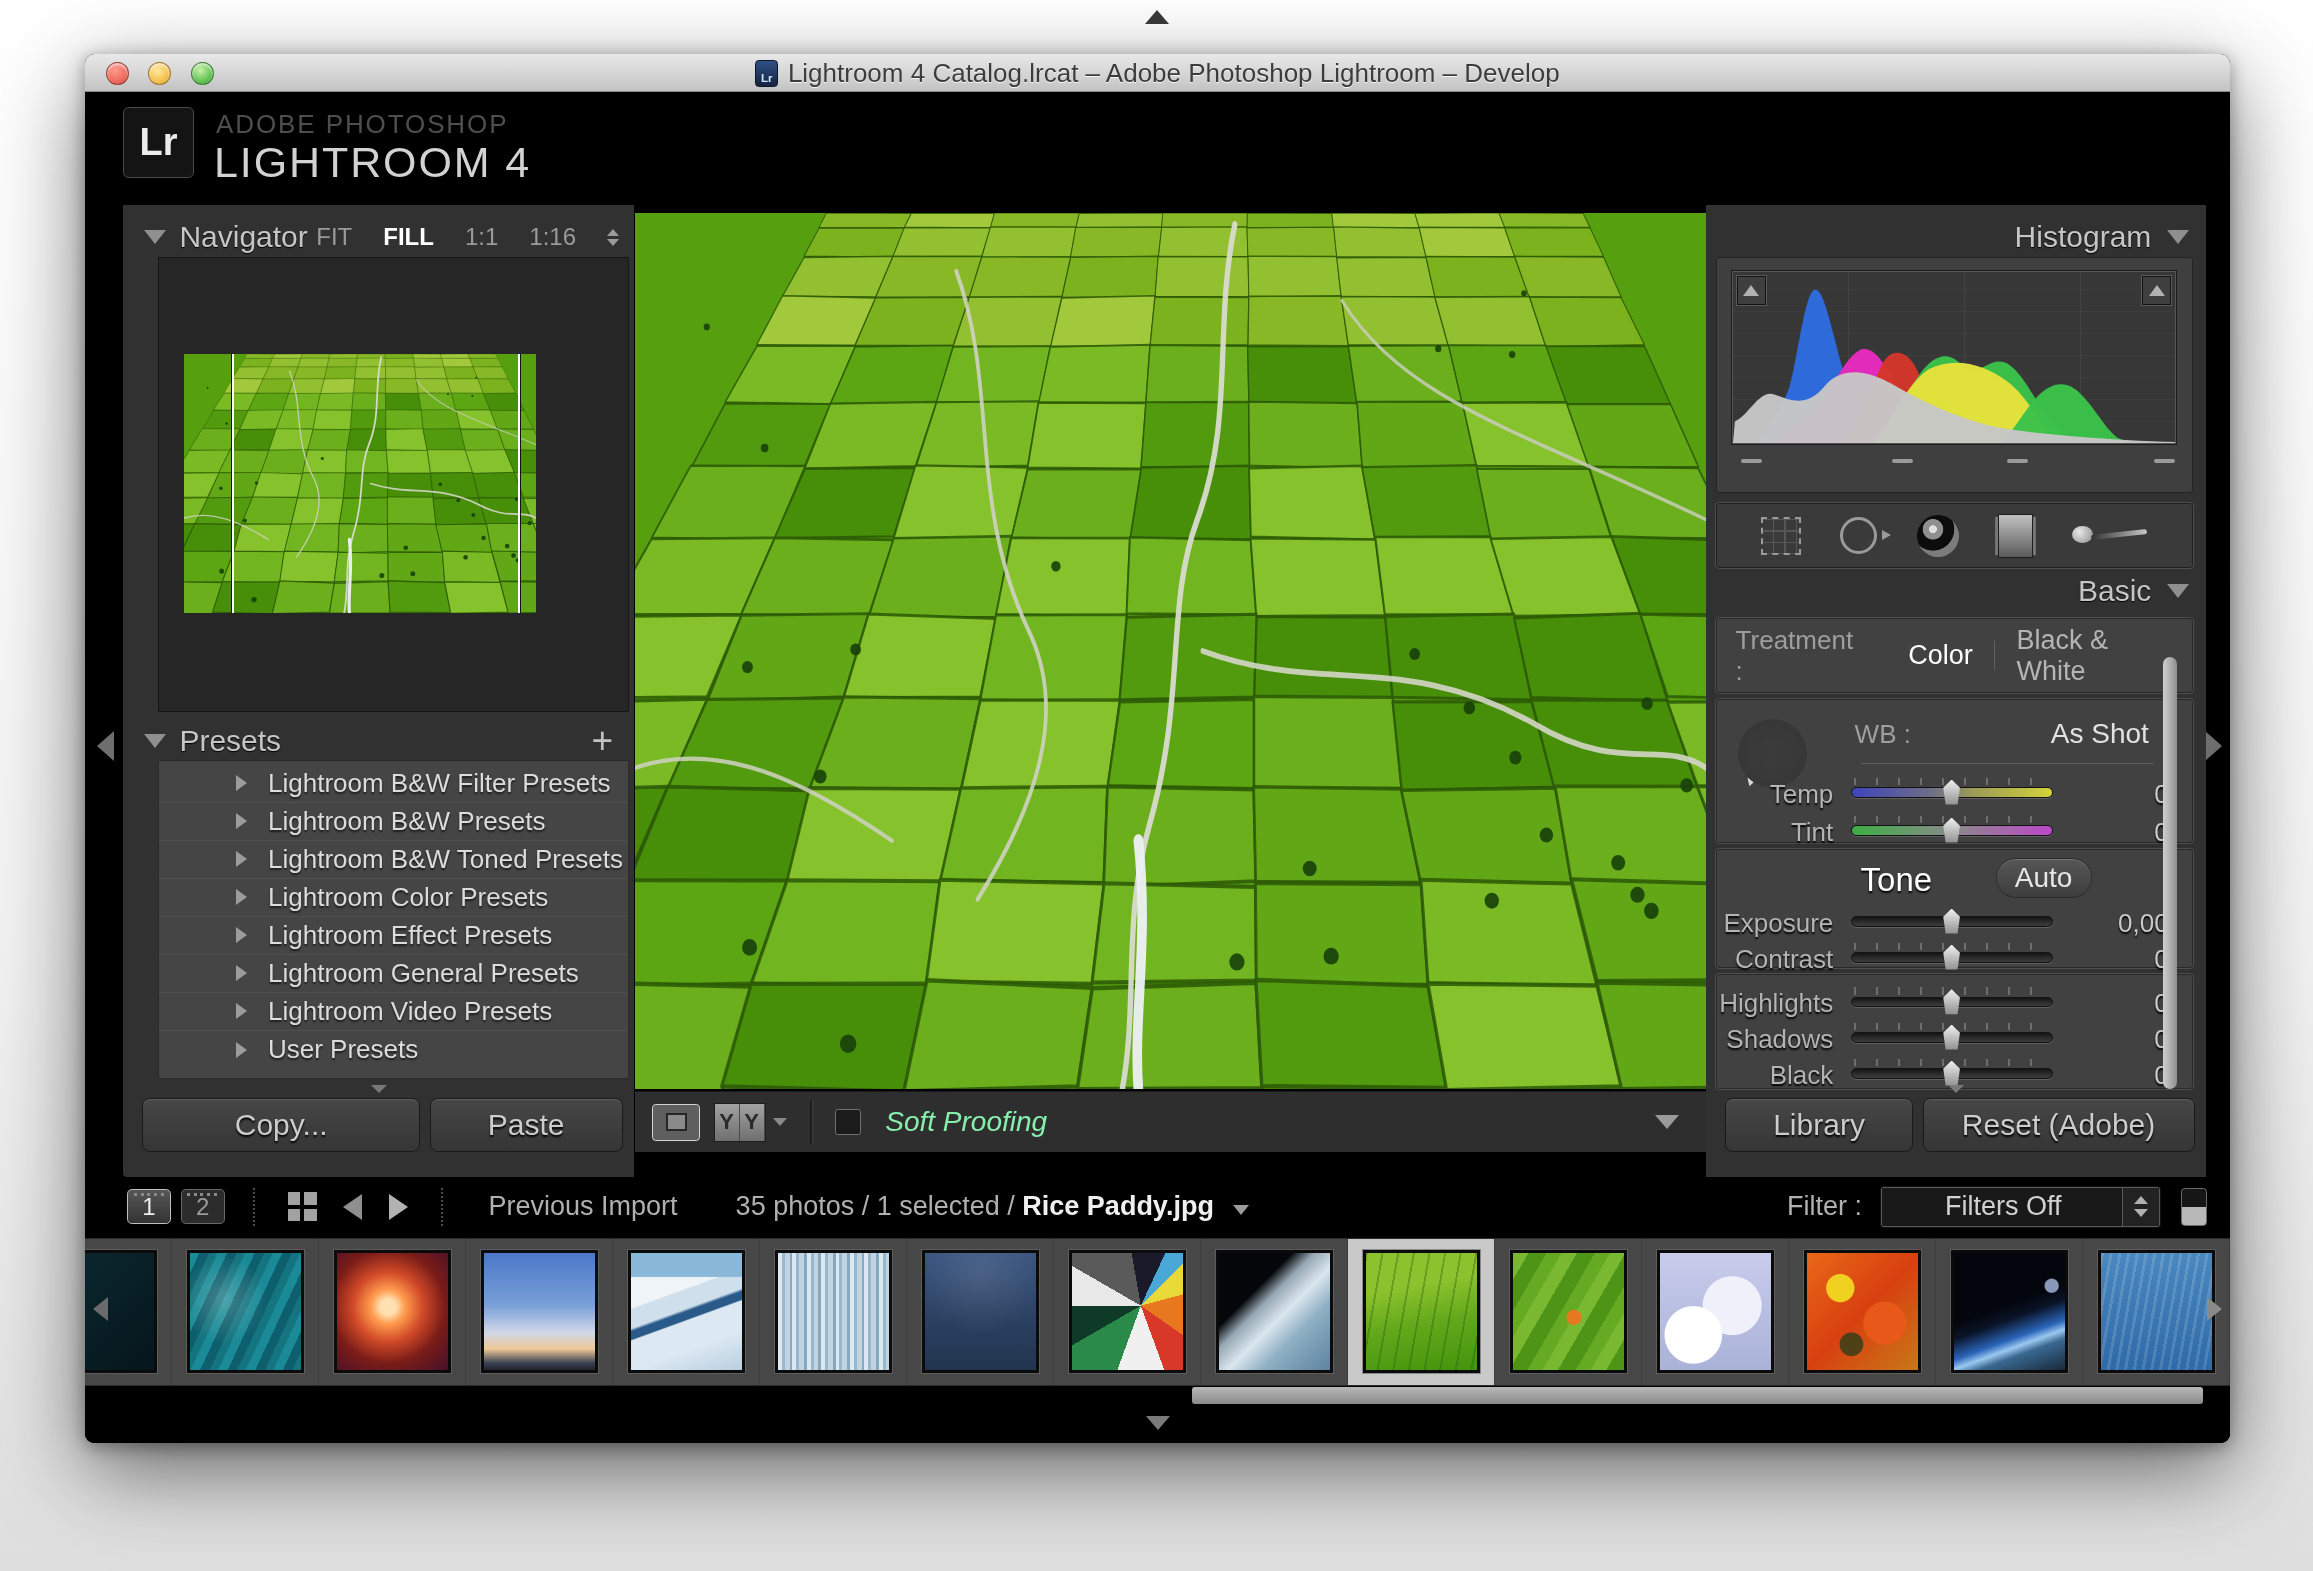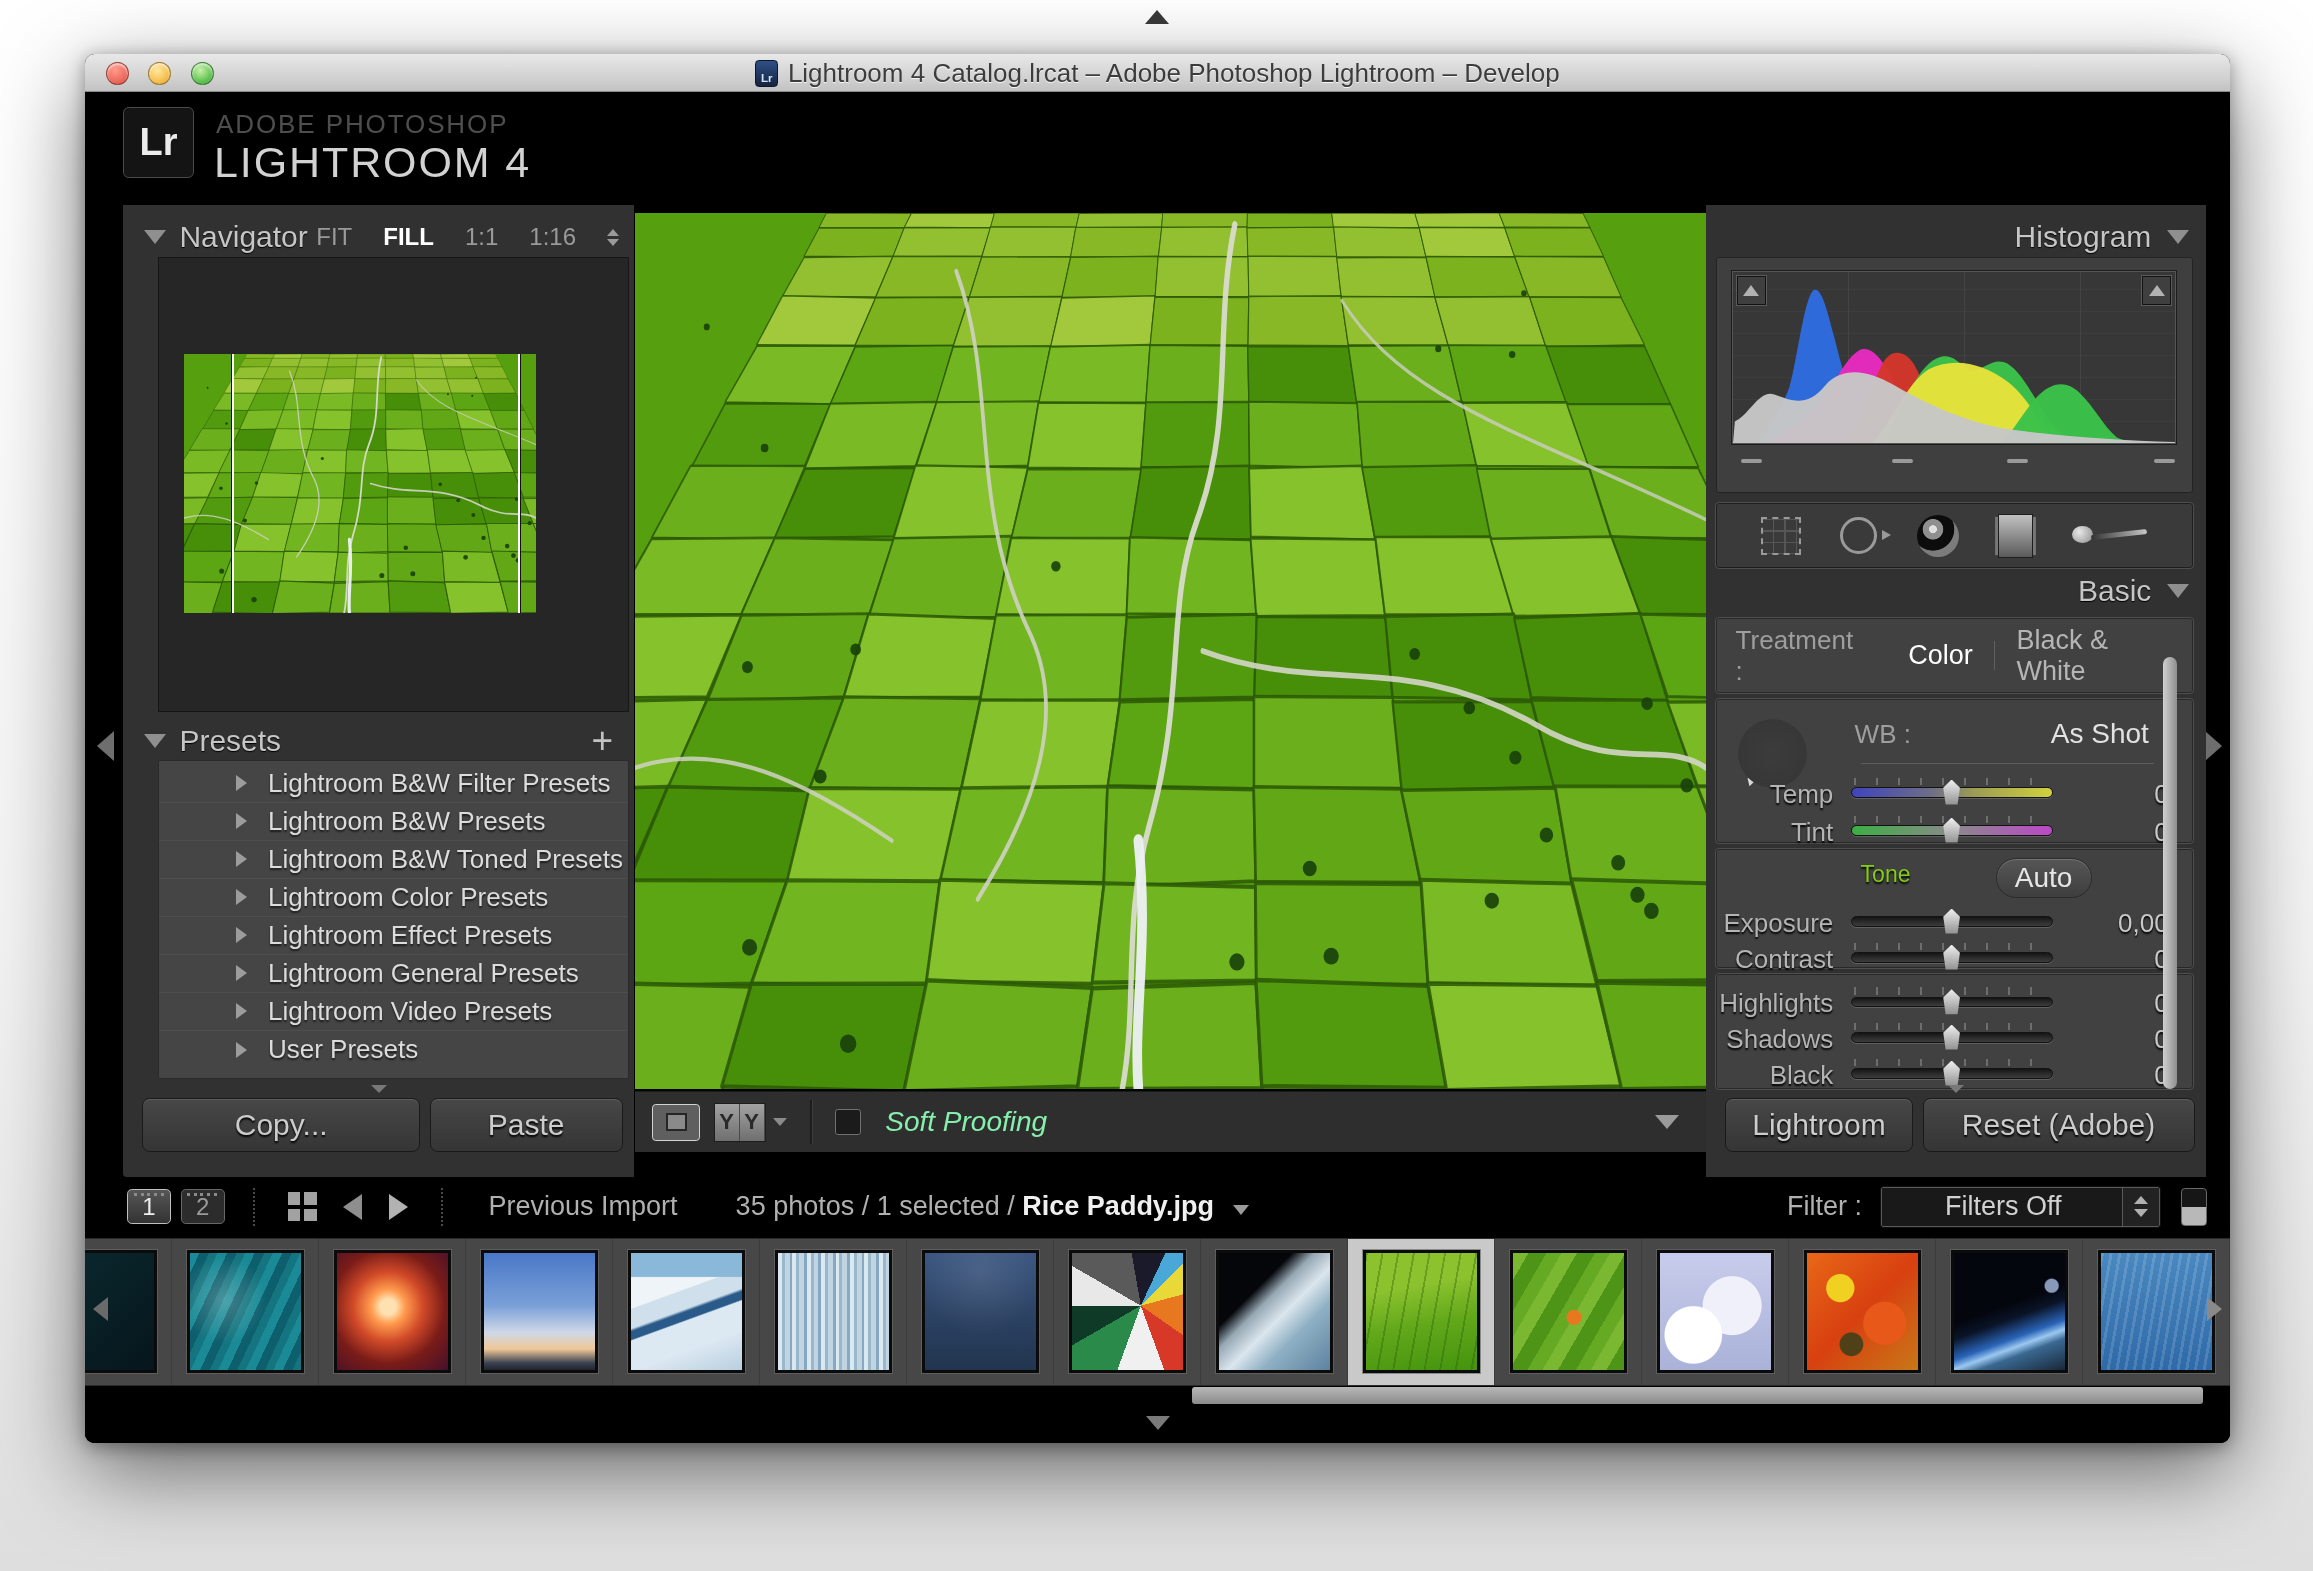--- a/index.html
+++ b/index.html
@@ -124,21 +124,21 @@
   .sl-ticks{position:absolute;left:3.8px;right:3.8px;top:-1.9px;height:7.7px;background:repeating-linear-gradient(90deg,#6e6e6e 0 1.9px,transparent 1.9px 22px);}
   .sl-track{position:absolute;left:0;right:0;top:7.7px;height:10.6px;border-radius:5.8px;border:1px solid #131313;box-shadow:0 1px 0 rgba(255,255,255,.16);}
   .track-neutral{background:linear-gradient(180deg,#141414,#2c2c2c 55%,#3c3c3c);}
   .track-temp{background:linear-gradient(90deg,#4044bc,#6e6e86 40%,#9a9a56 60%,#d2d23c);}
   .track-tint{background:linear-gradient(90deg,#3cae44,#8a8a8a 50%,#bc48c8);}
   .sl-thumb{position:absolute;left:50%;top:0;width:22px;height:26px;transform:translateX(-50%);
     background:linear-gradient(180deg,#efefef,#8d8d8d);clip-path:polygon(50% 0,88% 32%,77% 96%,23% 96%,12% 32%);
     filter:drop-shadow(0 1.9px 1.9px rgba(0,0,0,.8));}
   .sl-value{margin-left:auto;font-size:26px;color:#c9c9c9;padding-right:23px;text-shadow:0 1.9px 1.9px #000;}
   .tone-head{position:absolute;left:0;right:0;top:7.7px;height:40px;}
-  .tone-title{position:absolute;left:144px;font-size:23px;color:#84cc16;top:3.8px;text-shadow:0 1.9px 1.9px #000;}
+  .tone-title{position:absolute;left:144px;font-size:33px;color:#ffffff;top:3.8px;text-shadow:0 1.9px 1.9px #000;}
   .auto-btn{position:absolute;right:100px;top:0;width:96px;height:40px;border-radius:21px;
     background:linear-gradient(180deg,#565656,#3e3e3e);border:1px solid #2b2b2b;box-shadow:inset 0 1px 0 #757575;
     color:#e6e6e6;font-size:28px;display:flex;align-items:center;justify-content:center;}
   
   .film{position:absolute;left:0;top:1086px;right:0;height:265px;background:#000;}
   .film-header{position:absolute;left:0;top:5.8px;right:0;height:46px;display:flex;align-items:center;}
   .mon-btn{width:44px;height:35px;border-radius:4.8px;margin-right:9.6px;font-size:24px;display:flex;align-items:center;justify-content:center;position:relative;}
   .mon-btn::before{content:"";position:absolute;top:2.9px;left:5.8px;right:5.8px;height:2.9px;background:repeating-linear-gradient(90deg,#8a8a8a 0 2.9px,transparent 2.9px 6.7px);}
   .mon-1{border:1.9px solid #c0c0c0;background:linear-gradient(180deg,#565656,#333);color:#ececec;margin-left:42px;}
   .mon-2{border:1.9px solid #686868;background:#2c2c2c;color:#9a9a9a;}
@@ -778,21 +778,21 @@
                   <div class="sl-track track-neutral"></div>
                   <div class="sl-thumb"></div>
                 </div>
                 <span class="sl-value">0</span>
               </div>
             </div>
         </div>
 
         <div class="mini-arrow"></div>
         <div class="panel-buttons">
-          <div class="pbtn">Lightroom</div>
+          <div class="pbtn">Library</div>
           <div class="pbtn wide">Reset (Adobe)</div>
         </div>
         <div class="rp-scroll"></div>
       </div>
     </div>
 
     <div class="film">
       <div class="film-header">
         <div class="mon-btn mon-1">1</div>
         <div class="mon-btn mon-2">2</div>

